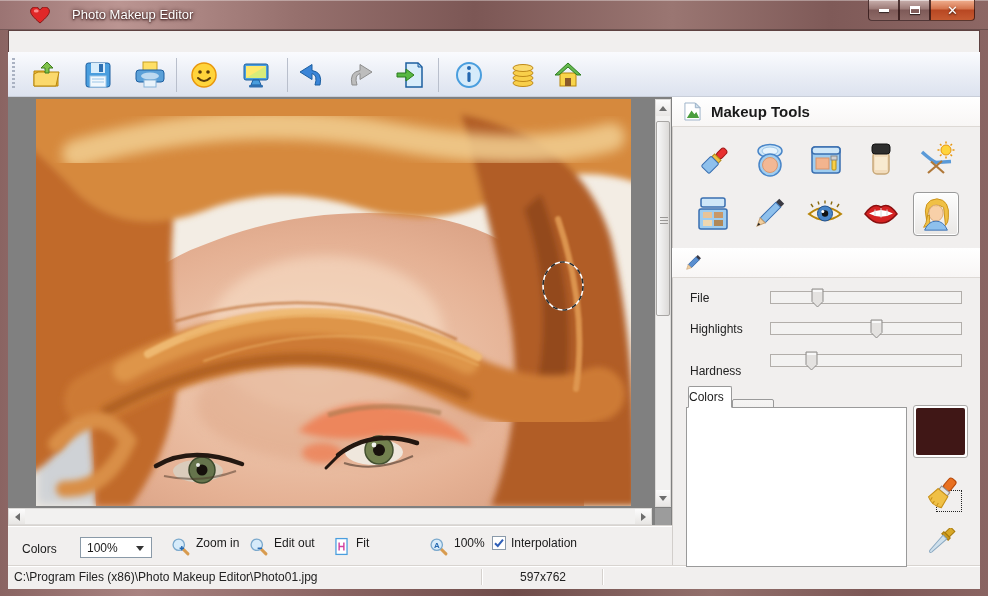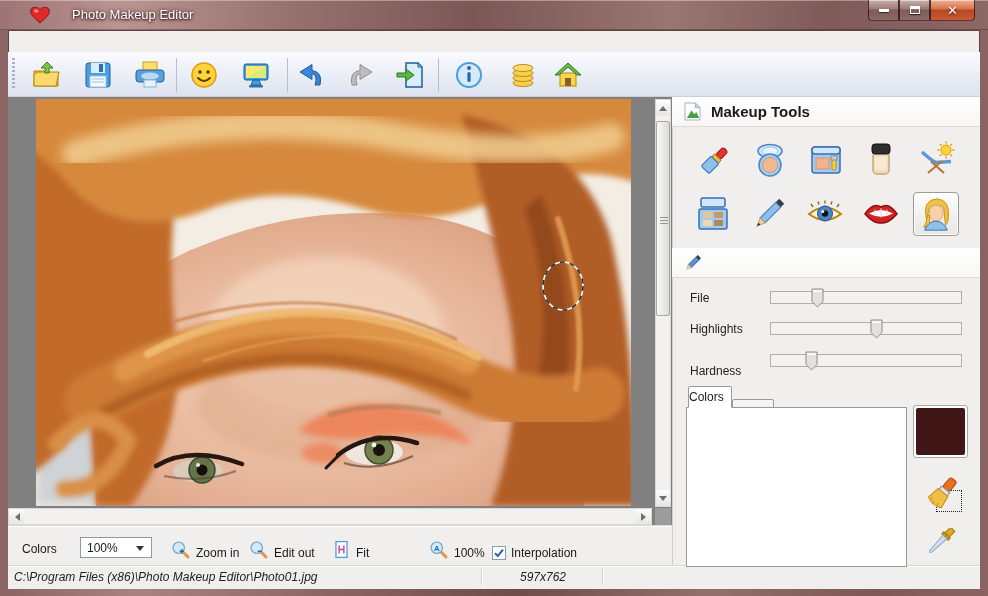--- a/index.html
+++ b/index.html
@@ -71,25 +71,25 @@
     background:linear-gradient(180deg,#ff00ff 0%,#7f00ff 13%,#0000ff 27%,#00ffff 41%,#00ff00 56%,#ffff00 79%,#ff7f00 91%,#ff0000 97%,#cc0202 100%);}
   .swatch{position:absolute;top:540px;width:26px;height:25px;border:1px solid #9a9a9a;background:#fff;}
   .curcolor{left:913px;top:405px;width:55px;height:53px;border:1px solid #aaa8a6;border-radius:3px;background:#fff;padding:2px;}
   .curcolor>div{width:100%;height:100%;border-radius:2px;}
   .antbox{left:936px;top:490px;width:26px;height:22px;border:1px dotted #222;}
   
   .zoombar{left:8px;top:525px;width:664px;height:40px;background:#f1efee;border-top:1px solid #d8d4d0;box-shadow:inset 0 1px 0 #fff;}
   .zlabel{position:absolute;top:542px;}
   .zselect{left:80px;top:537px;width:72px;height:21px;border:1px solid #8a9aa8;background:#fff;display:flex;align-items:center;padding-left:6px;}
   .zselect .arrow{position:absolute;right:7px;top:8px;width:0;height:0;border-left:4px solid transparent;border-right:4px solid transparent;border-top:5px solid #333;}
-  .zbtn{position:absolute;top:536px;height:24px;display:flex;align-items:flex-end;gap:5px;}
+  .zbtn{position:absolute;top:536px;height:24px;display:flex;align-items:flex-start;gap:5px;}
   
   .statusbar{left:8px;top:565px;width:972px;height:24px;background:#f1efee;border-top:1px solid #d8d4d0;box-shadow:inset 0 1px 0 #fff;}
   .ssep{position:absolute;top:569px;width:1px;height:16px;background:#d5d1cd;box-shadow:1px 0 0 #fff;}
-  .stext{position:absolute;top:570px;color:#222;font-style:italic;}
+  .stext{position:absolute;top:570px;color:#222;}
 </style>
 </head>
 <body>
 
 <div class="window">
 
   <div class="abs titlebar">
     <svg class="abs" style="left:30px;top:7px" width="20" height="17" viewBox="0 0 20 18">
       <path d="M10,17 C3,11 0,7.5 0,4.5 C0,1.7 2.4,0 4.8,0 C7,0 8.8,1.2 10,3.1 C11.2,1.2 13,0 15.2,0 C17.6,0 20,1.7 20,4.5 C20,7.5 17,11 10,17 Z" fill="#e02828" stroke="#7a0d0d" stroke-width="0.9"></path>
       <ellipse cx="6" cy="4.2" rx="2.6" ry="1.7" fill="#ff9f9f" opacity="0.85"></ellipse>

